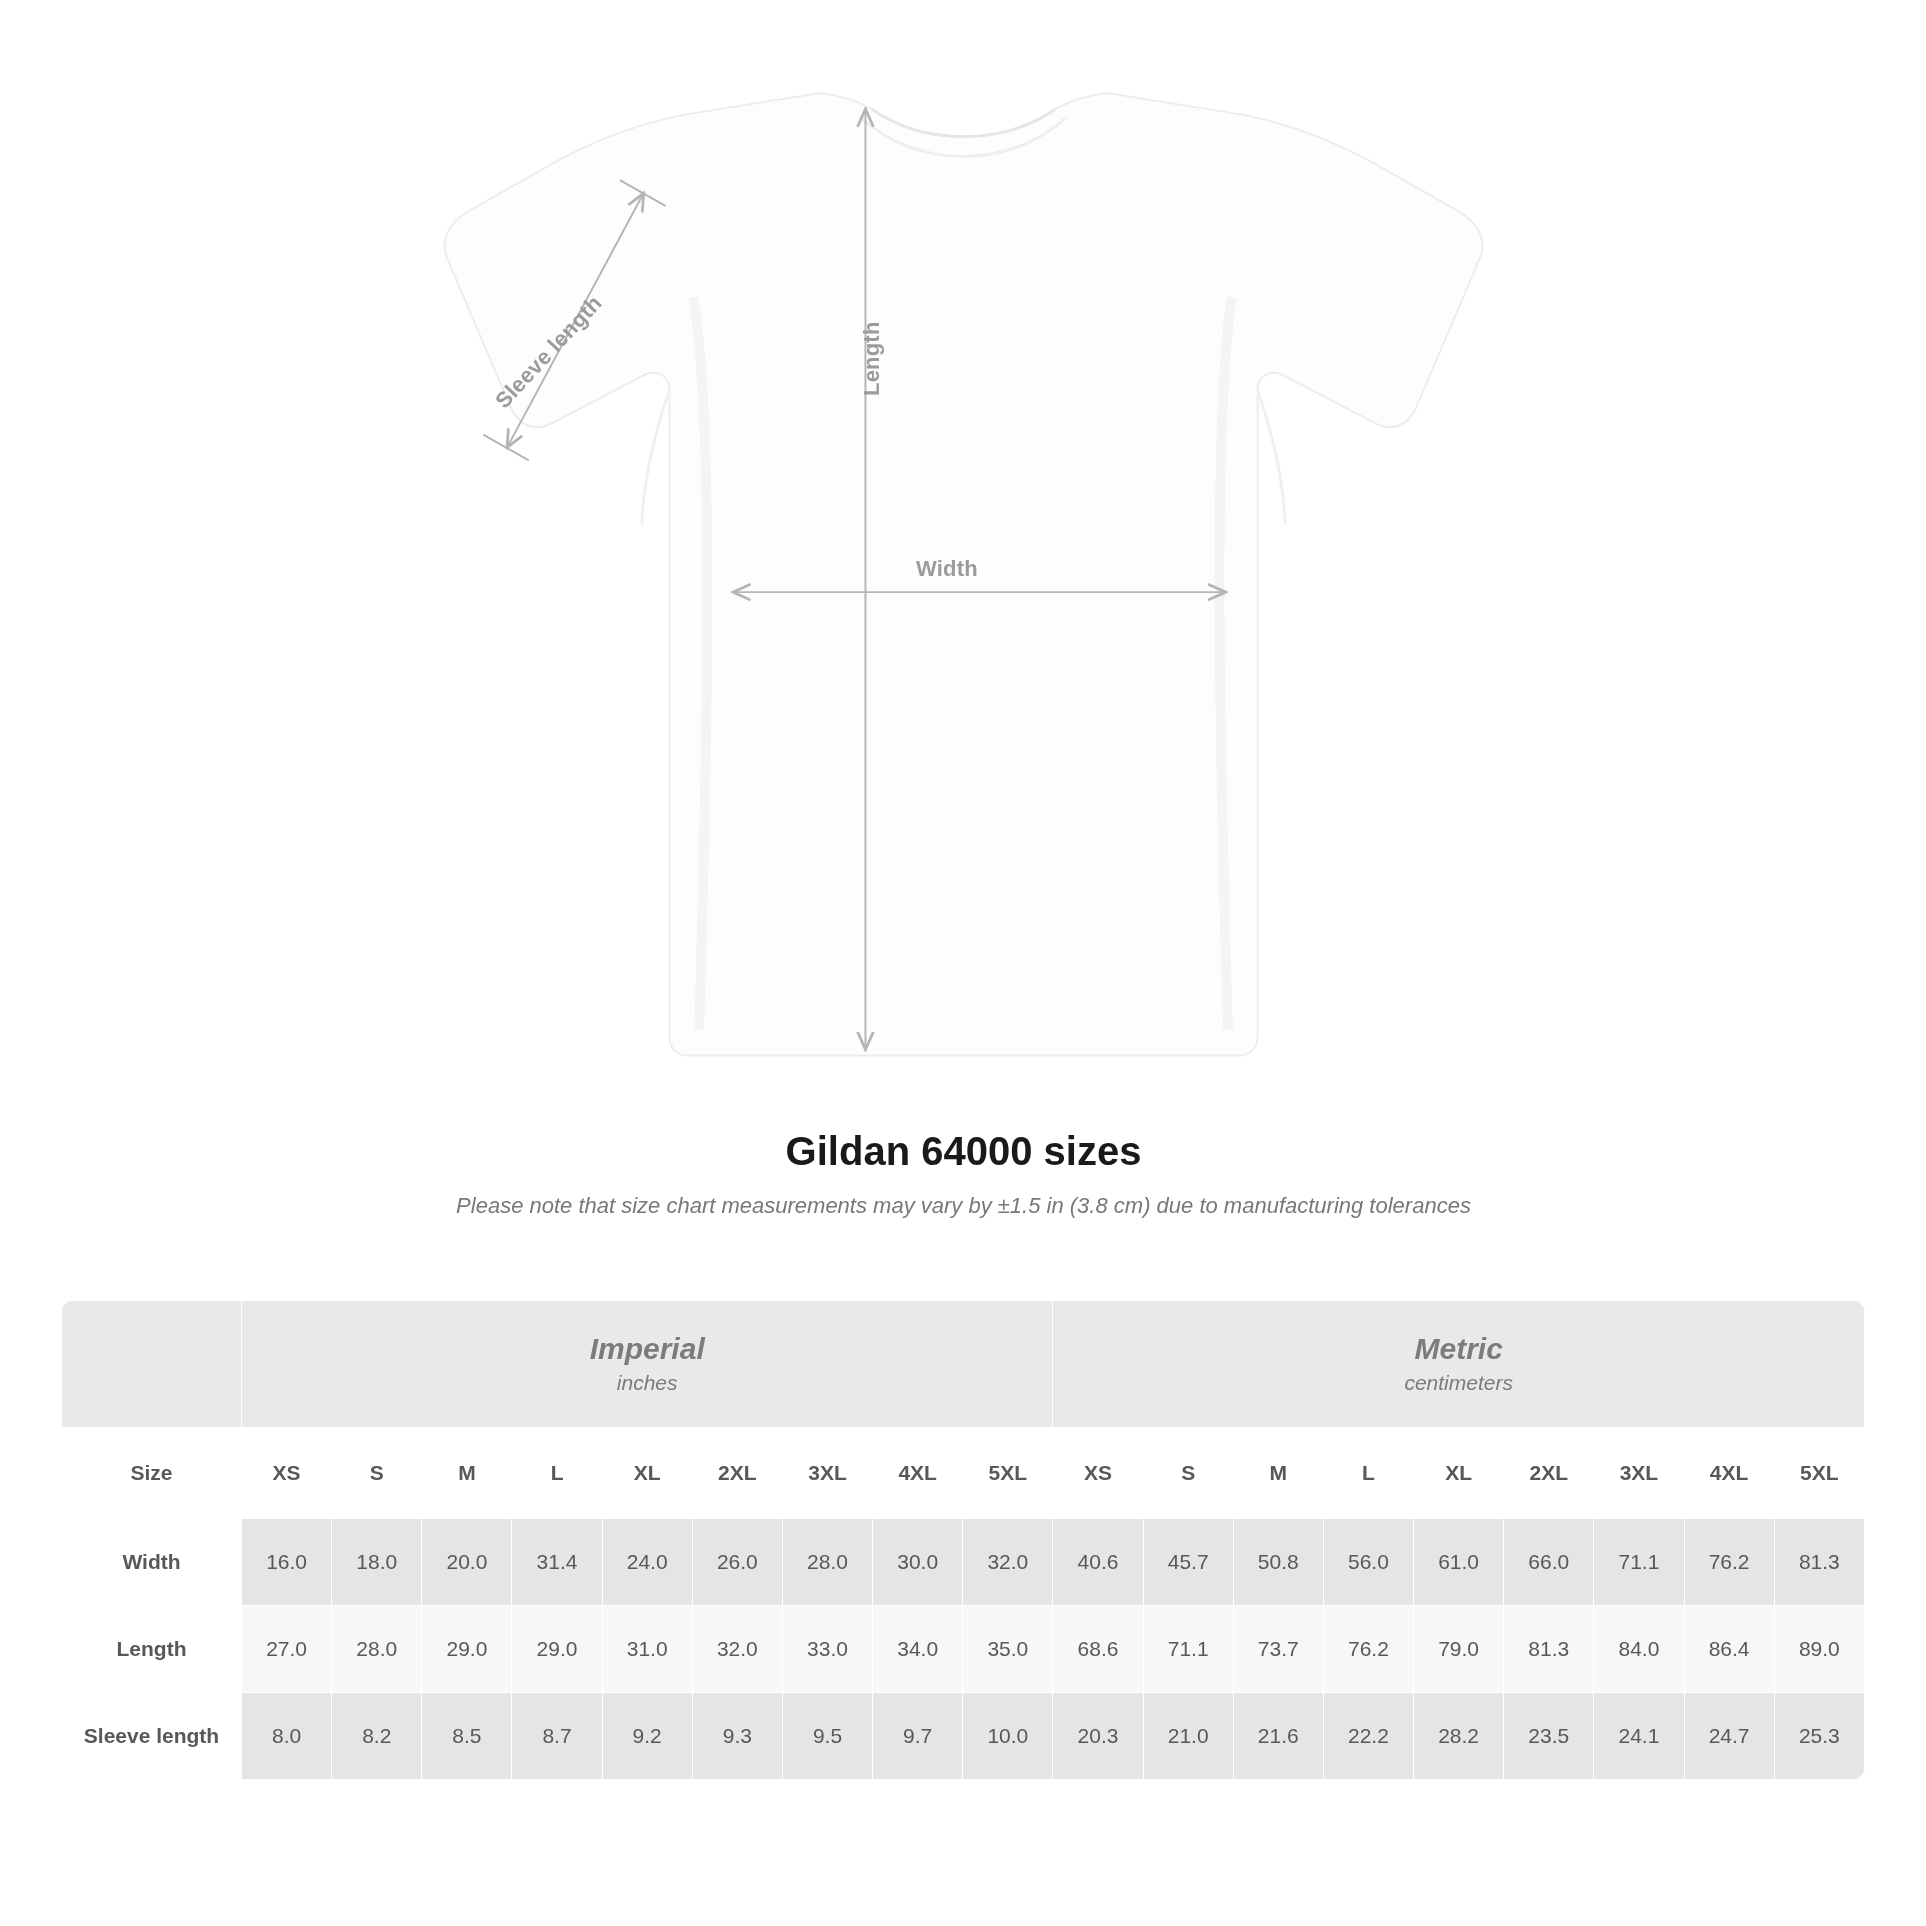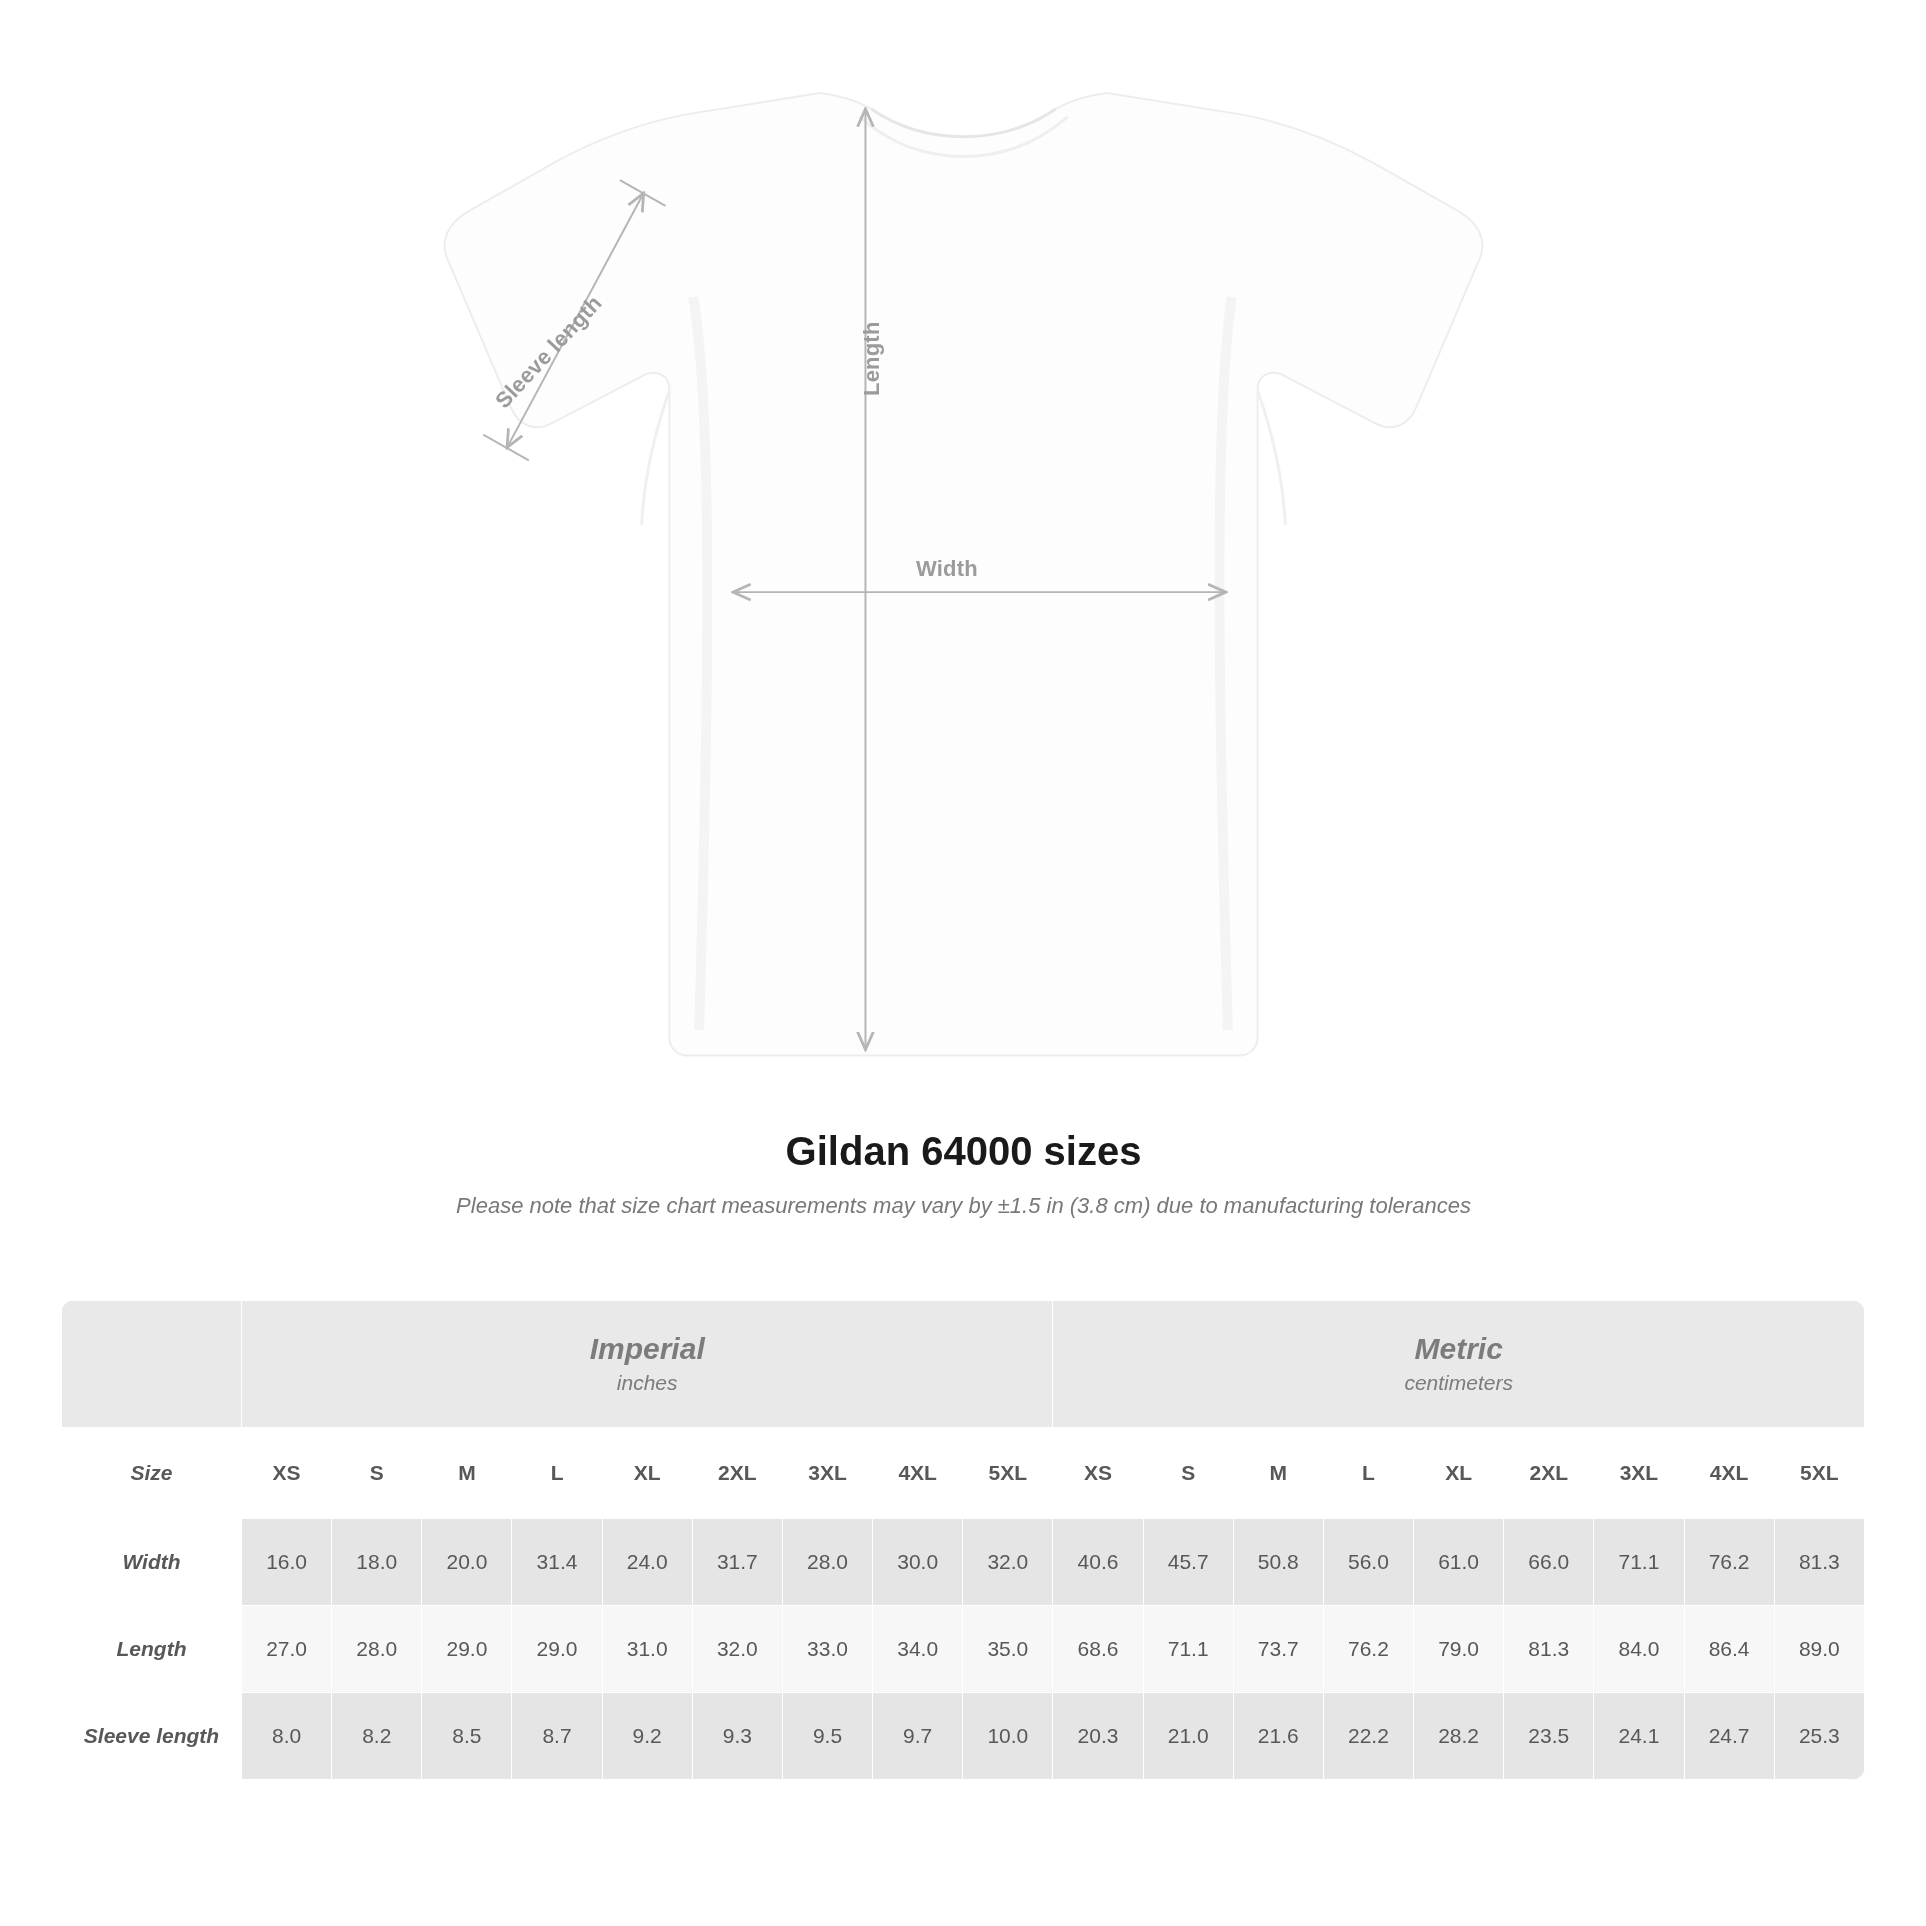--- a/index.html
+++ b/index.html
@@ -121,21 +121,21 @@
   }
   .row-label {
     background: #ffffff;
     font-weight: bold;
     color: #6d6d6d;
     font-size: 23px;
   }
   .row-a td { background: #e5e5e5; height: 87px; }
   .row-b td { background: #f7f7f7; height: 87px; }
   .row-a td.row-label, .row-b td.row-label { background: inherit; }
-  .col-first { width: 180px; font-style: italic; }
+  .col-first { width: 180px; }
 </style>
 </head>
 <body>
 
 <div class="page">
 
   <div class="shirt-area">
     <svg class="shirt-svg" width="1927" height="1109" viewBox="0 0 1946 1120" xmlns="http://www.w3.org/2000/svg" aria-hidden="true">
       <defs>
         <marker id="arrH" markerWidth="10" markerHeight="10" refX="9" refY="5" orient="auto">
@@ -242,21 +242,21 @@
           <td>5XL</td>
         </tr>
 
         <tr class="row-a">
           <td class="col-first row-label">Width</td>
           <td>16.0</td>
           <td>18.0</td>
           <td>20.0</td>
           <td>31.4</td>
           <td>24.0</td>
-          <td>31.7</td>
+          <td>26.0</td>
           <td>28.0</td>
           <td>30.0</td>
           <td>32.0</td>
           <td>40.6</td>
           <td>45.7</td>
           <td>50.8</td>
           <td>56.0</td>
           <td>61.0</td>
           <td>66.0</td>
           <td>71.1</td>

